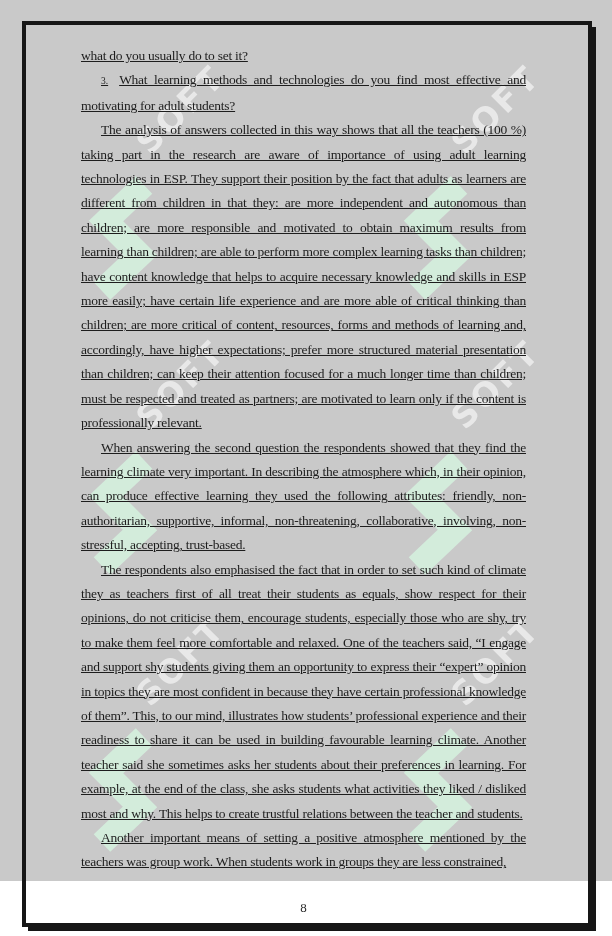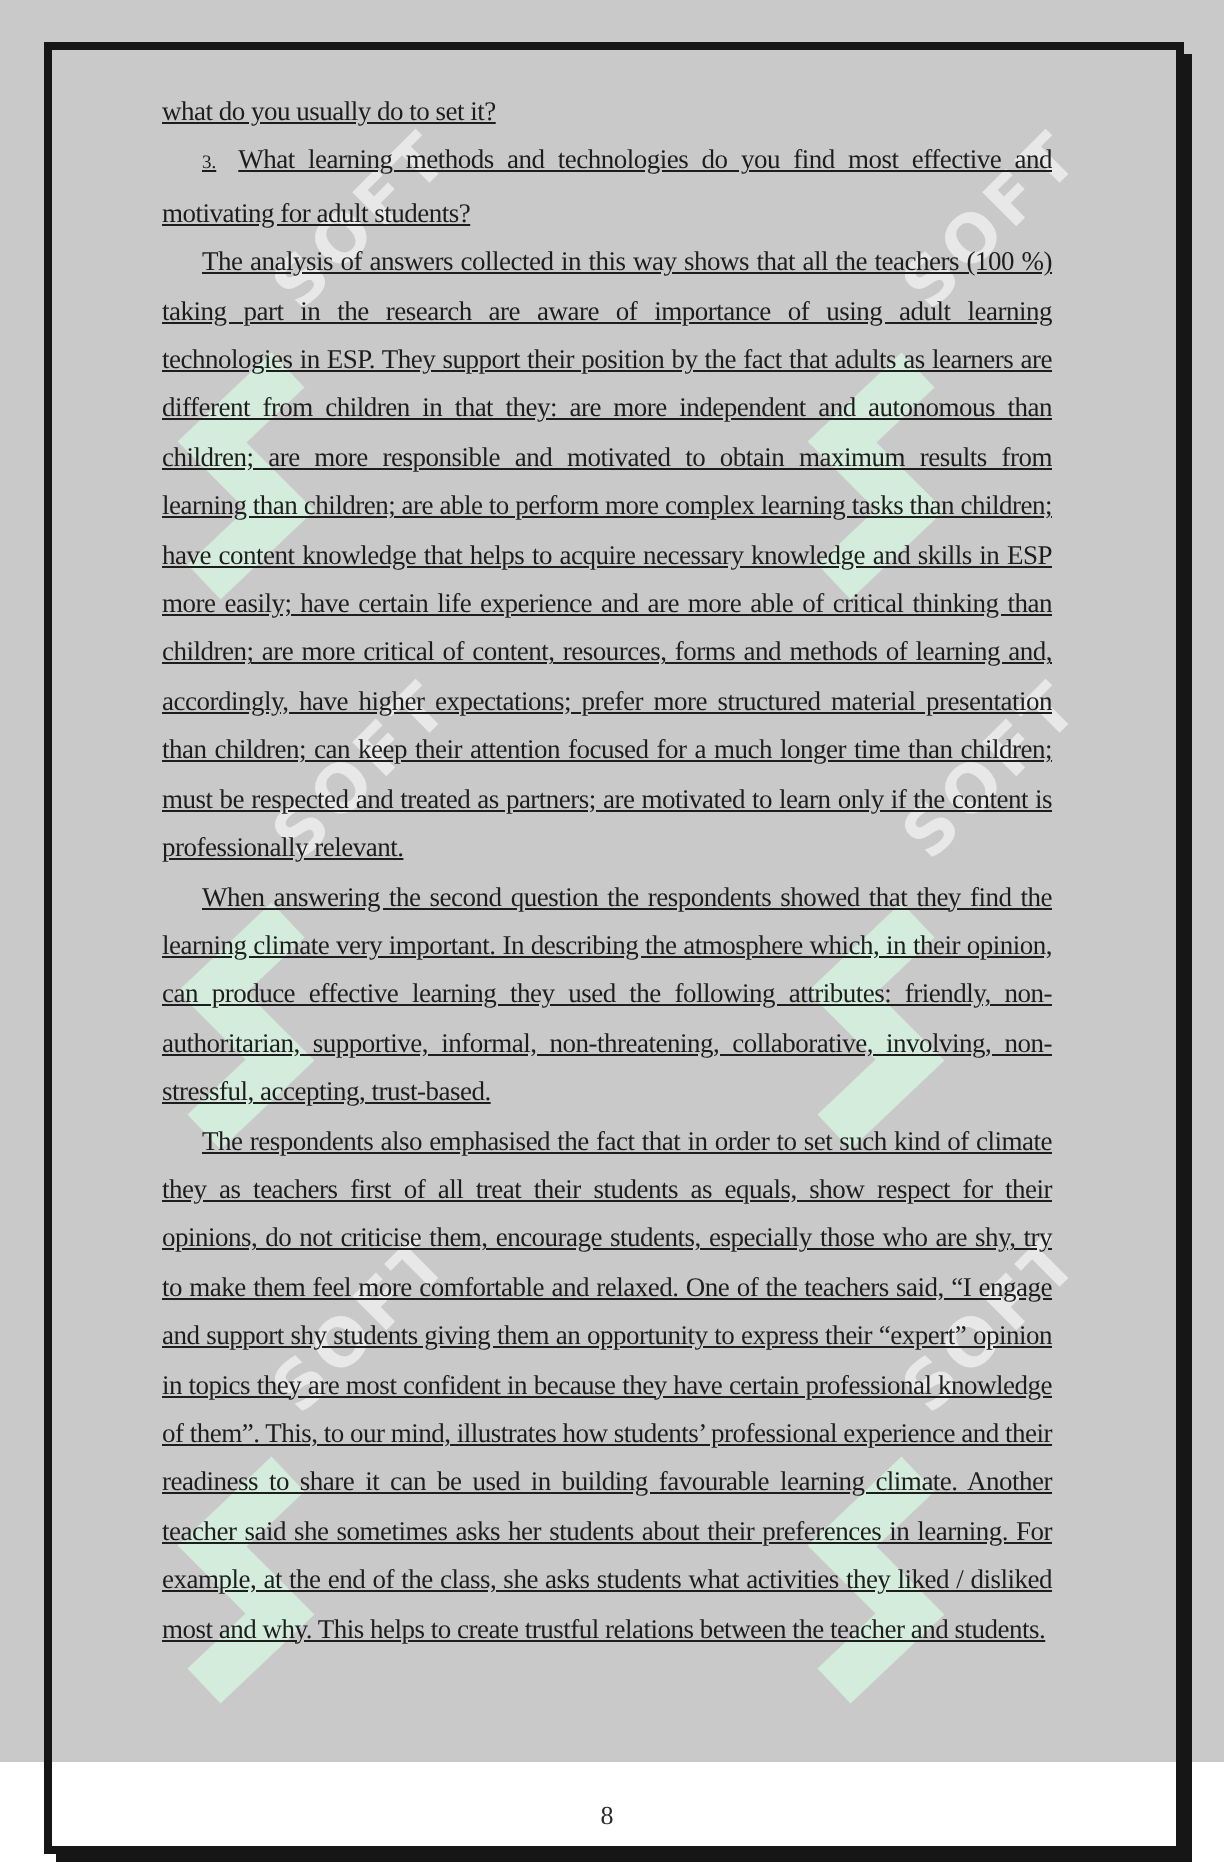--- a/index.html
+++ b/index.html
@@ -134,17 +134,18 @@
       <span class="wm-soft">SOFT</span>
     </div>
   </div>
 
   <div class="content">
     <p class="no-indent">what do you usually do to set it?</p>
     <p><span class="q-number">3.</span><span>What learning methods and technologies do you find most effective and motivating for adult students?</span></p>
     <p>The analysis of answers collected in this way shows that all the teachers (100 %) taking part in the research are aware of importance of using adult learning technologies in ESP. They support their position by the fact that adults as learners are different from children in that they: are more independent and autonomous than children; are more responsible and motivated to obtain maximum results from learning than children; are able to perform more complex learning tasks than children; have content knowledge that helps to acquire necessary knowledge and skills in ESP more easily; have certain life experience and are more able of critical thinking than children; are more critical of content, resources, forms and methods of learning and, accordingly, have higher expectations; prefer more structured material presentation than children; can keep their attention focused for a much longer time than children; must be respected and treated as partners; are motivated to learn only if the content is professionally relevant.</p>
     <p>When answering the second question the respondents showed that they find the learning climate very important. In describing the atmosphere which, in their opinion, can produce effective learning they used the following attributes: friendly, non-authoritarian, supportive, informal, non-threatening, collaborative, involving, non-stressful, accepting, trust-based.</p>
     <p>The respondents also emphasised the fact that in order to set such kind of climate they as teachers first of all treat their students as equals, show respect for their opinions, do not criticise them, encourage students, especially those who are shy, try to make them feel more comfortable and relaxed. One of the teachers said, “I engage and support shy students giving them an opportunity to express their “expert” opinion in topics they are most confident in because they have certain professional knowledge of them”. This, to our mind, illustrates how students’ professional experience and their readiness to share it can be used in building favourable learning climate. Another teacher said she sometimes asks her students about their preferences in learning. For example, at the end of the class, she asks students what activities they liked / disliked most and why. This helps to create trustful relations between the teacher and students.</p>
+    <p>Another important means of setting a positive atmosphere mentioned by the teachers was group work. When students work in groups they are less constrained,</p>
   </div>
 
   <div class="page-number">8</div>
 
 </div>
 
 </body></html>

